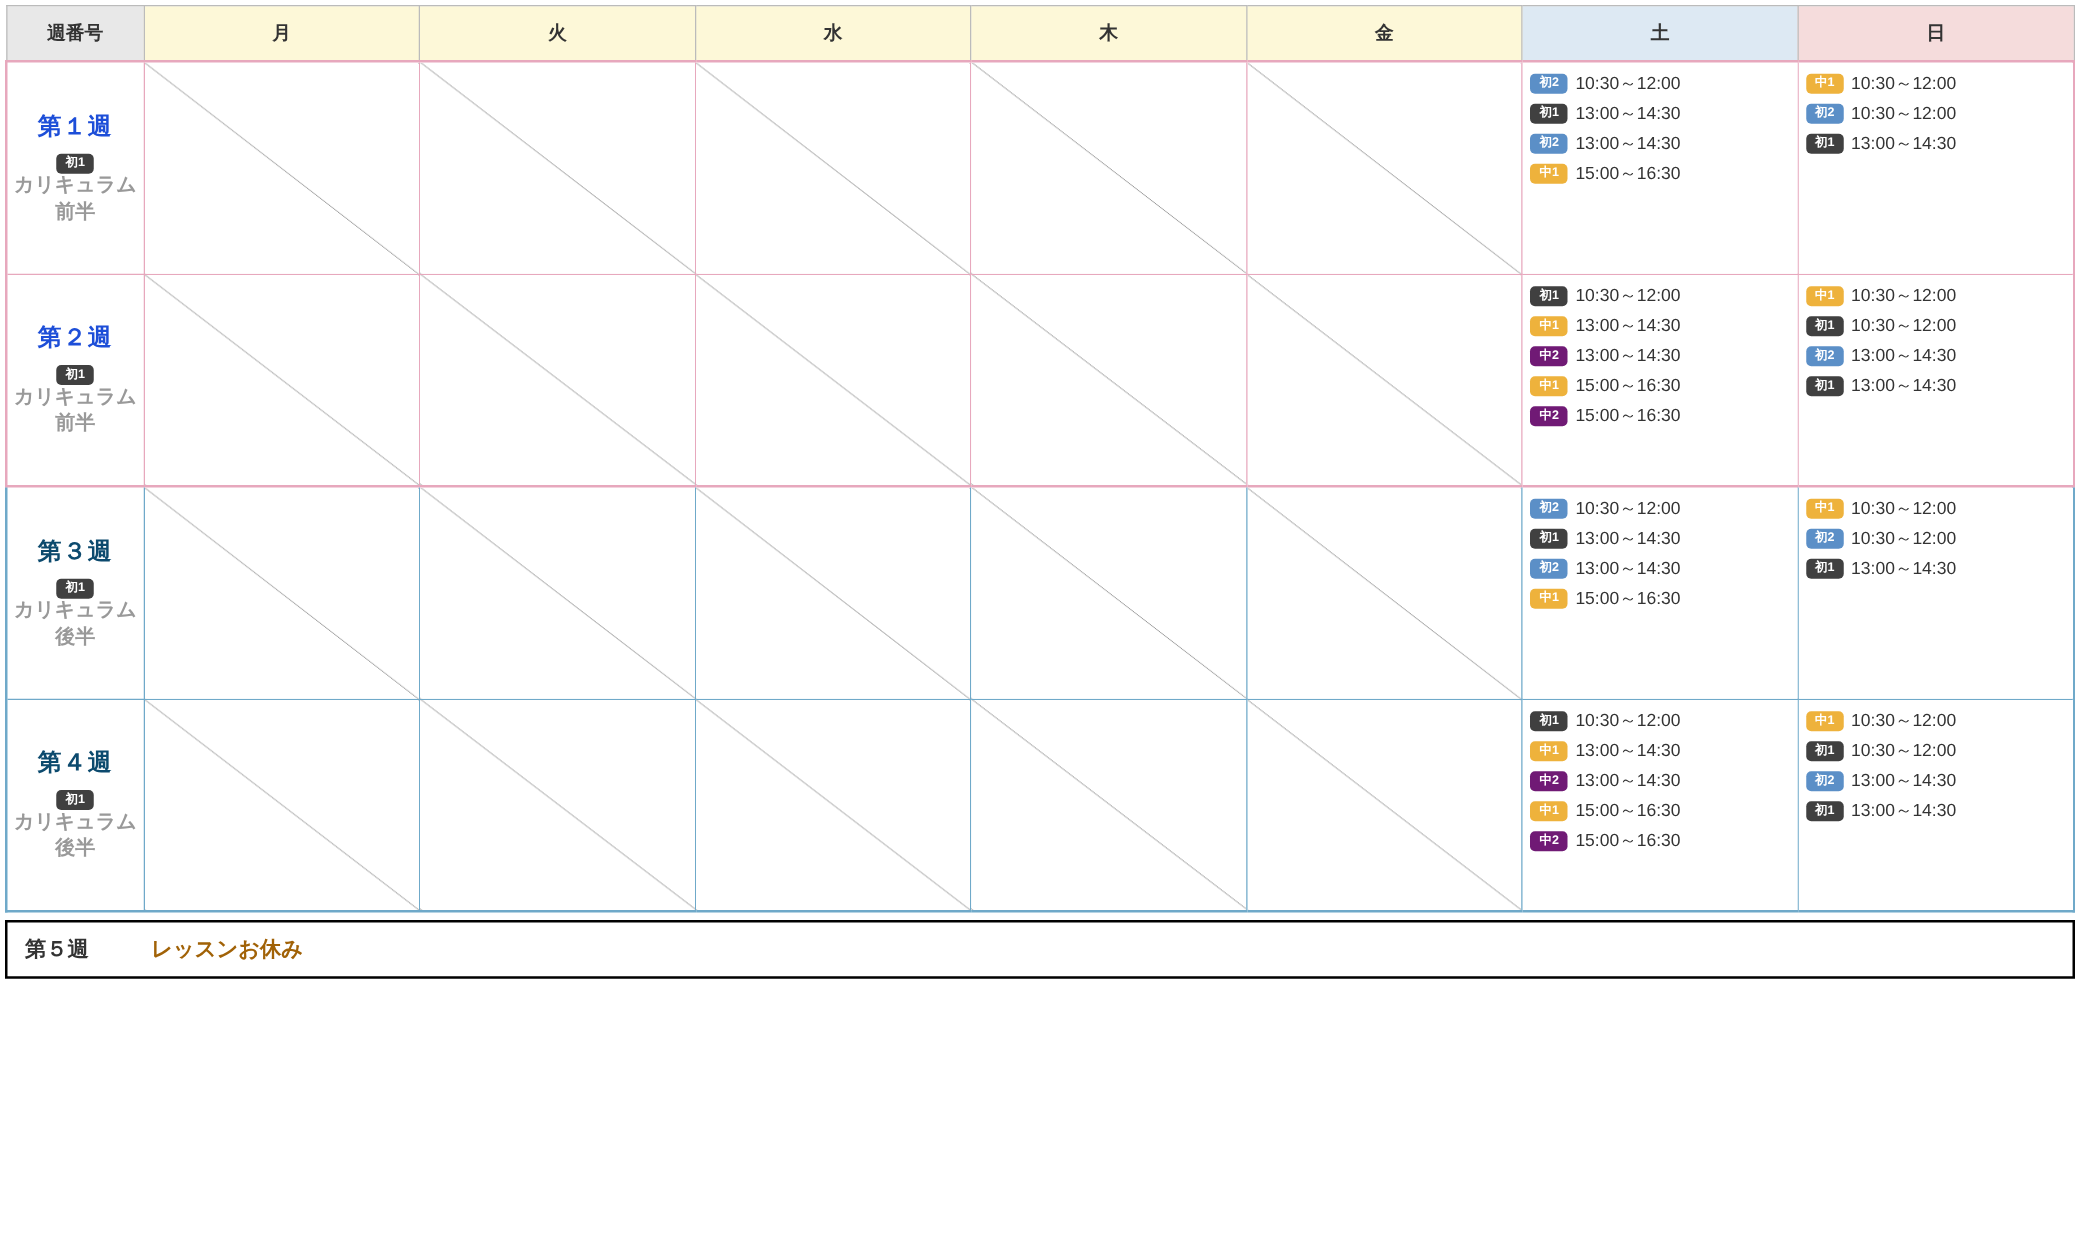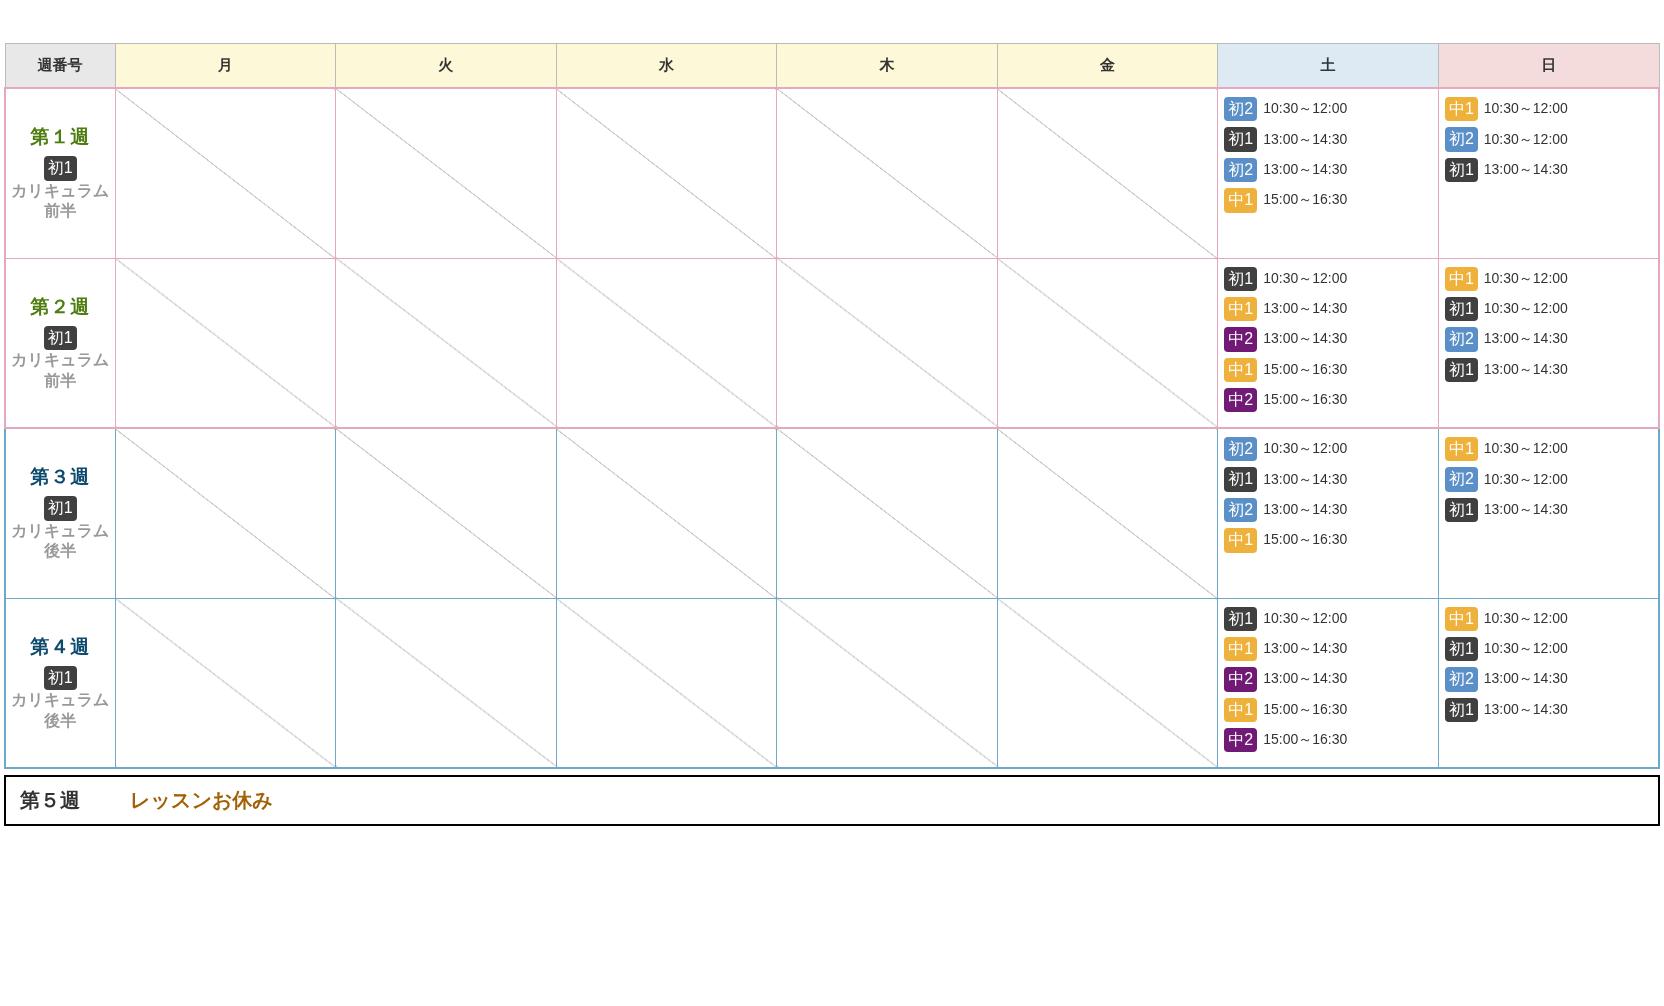--- a/index.html
+++ b/index.html
@@ -1,50 +1,50 @@
 <!DOCTYPE html>
 <html><head>
 <meta charset="utf-8">
 <style>
   * { box-sizing: border-box; margin: 0; padding: 0; }
   body { background: #fff; font-family: "Hiragino Sans", "Meiryo", sans-serif; font-size: 14px; color: #333; padding: 4px; }
 
-  .table { border-collapse: collapse; width: 100%; table-layout: fixed; margin-top: 39px; }
+  .table { border-collapse: collapse; width: 100%; table-layout: fixed; }
 
   
   .hdr-cell { border: 1px solid #bbb; text-align: center; padding: 12px 0; font-size: 15px; }
   .hdr-week { background: #e8e8e8; width: 110px; font-weight: 600; }
   .hdr-wd   { background: #fdf8d8; }
   .hdr-sat  { background: #dde9f3; }
   .hdr-sun  { background: #f5dcdc; }
 
   
   .group-pink td, .group-pink th { border-color: #e7a8bd !important; }
   .group-blue td, .group-blue th { border-color: #6fa9c9 !important; }
 
   .wk-label { border: 1px solid; text-align: center; vertical-align: middle; padding: 8px 4px; background: #fff; }
   .wk-title { font-size: 19px; font-weight: 700; margin-bottom: 6px; letter-spacing: 1px; }
-  .wk-title.pink { color: #4d7c0f; }
+  .wk-title.pink { color: #1d4ed8; }
   .wk-title.blue { color: #0c4a6e; }
   .wk-sub { color: #999; font-size: 16px; line-height: 1.3; }
 
   .cell { border: 1px solid; vertical-align: top; background: #fff; height: 170px; padding: 0; position: relative; }
   .cell.diag {
     background: linear-gradient(to top right, #fff 0%, #fff calc(50% - 0.5px), #888 50%, #fff calc(50% + 0.5px), #fff 100%);
   }
 
   .events { padding: 8px 6px; display: flex; flex-direction: column; gap: 6px; }
   .ev { display: flex; align-items: center; gap: 6px; font-size: 14px; white-space: nowrap; }
-  .tag { display: inline-block; min-width: 30px; padding: 1px 4px; border-radius: 4px; color: #fff; font-size: 16px; font-weight: 400; text-align: center; line-height: 1.4; }
+  .tag { display: inline-block; min-width: 30px; padding: 1px 4px; border-radius: 4px; color: #fff; font-size: 10px; font-weight: 700; text-align: center; line-height: 1.4; }
   .tag-s1 { background: #404040; } 
   .tag-s2 { background: #5b8fc7; } 
   .tag-m1 { background: #eeb23c; } 
   .tag-m2 { background: #701a75; } 
 
-  .wk5 { border: 2px solid #000; padding: 10px 14px; font-size: 20px; font-weight: 700; display: flex; gap: 50px; align-items: center; margin-top: 6px; }
+  .wk5 { border: 2px solid #000; padding: 10px 14px; font-size: 17px; font-weight: 700; display: flex; gap: 50px; align-items: center; margin-top: 6px; }
   .wk5 .rest { color: #a16207; font-weight: 600; }
 
   
   tbody.group-pink tr:first-child th, tbody.group-pink tr:first-child td { border-top-width: 2px; }
   tbody.group-pink tr:last-child th,  tbody.group-pink tr:last-child td  { border-bottom-width: 2px; }
   tbody.group-pink th:first-child { border-left-width: 2px; }
   tbody.group-pink td:last-child  { border-right-width: 2px; }
   tbody.group-blue tr:first-child th, tbody.group-blue tr:first-child td { border-top-width: 2px; }
   tbody.group-blue tr:last-child th,  tbody.group-blue tr:last-child td  { border-bottom-width: 2px; }
   tbody.group-blue th:first-child { border-left-width: 2px; }

